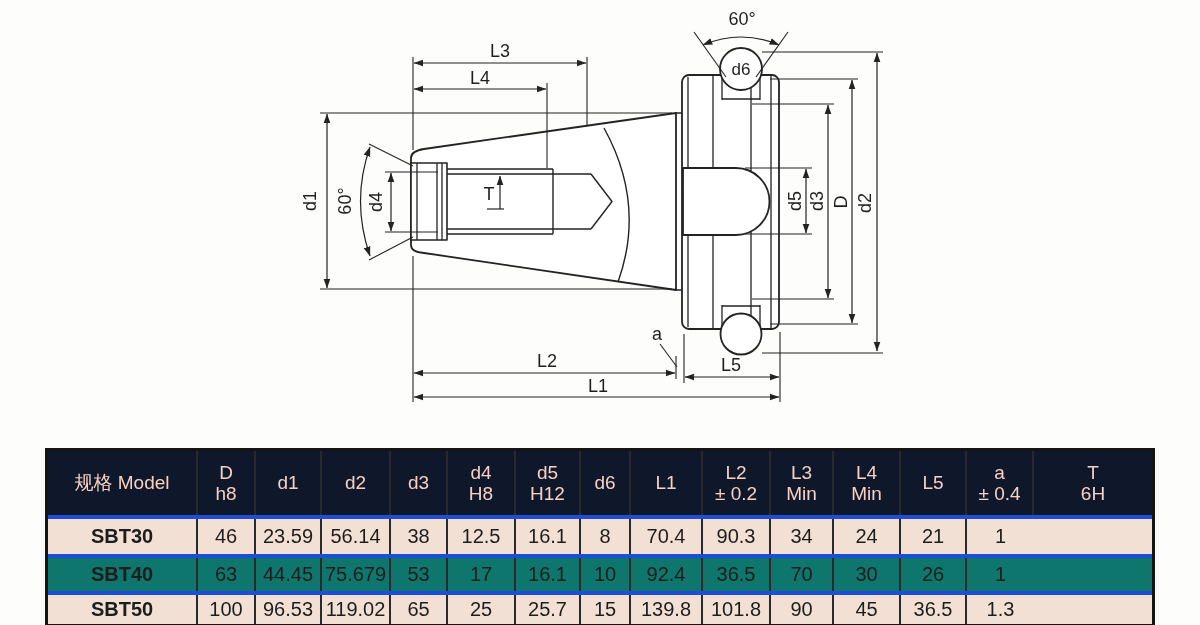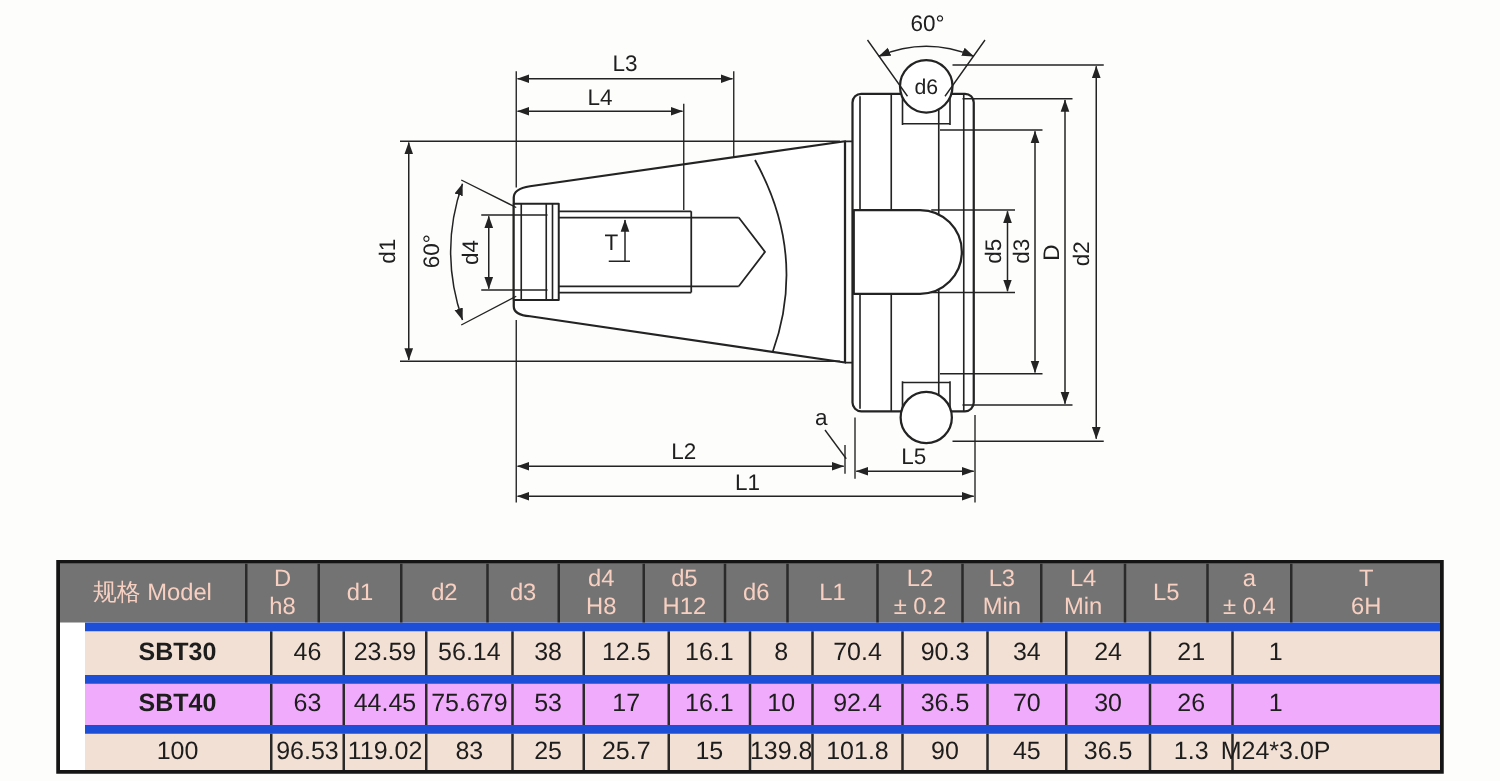--- a/index.html
+++ b/index.html
@@ -5,30 +5,30 @@
   html,body{margin:0;padding:0;}
   body{background:#ffffff;font-family:"Liberation Sans", sans-serif;}
   .stage{position:relative;width:1200px;height:625px;background:#fdfdfc;overflow:hidden;}
   .drawing-svg{position:absolute;left:0;top:0;}
   .drawing-svg text{font-family:"Liberation Sans", sans-serif;fill:#1f1f1f;}
 
   
   .spec-table{position:absolute;left:45px;top:448px;width:1110px;
               border:3px solid #151515;background:#ffffff;box-sizing:border-box;}
   .t-row{display:grid;grid-template-columns:150px 58px 66px 69px 57px 68px 65px 50px 72px 68px 63px 67px 66px 67px 1fr;}
-  .t-head{background:#737373;height:47px;}
+  .t-head{background:#0f172a;height:64px;}
   .t-head .cell{color:#f8d0c2;font-size:19px;line-height:1.12;border-right:2px solid #2a2a2a;
                 display:flex;flex-direction:column;align-items:center;justify-content:center;}
   .t-head .cell:last-child{border-right:none;}
-  .t-body{border-top:7px solid #1d4ed8;margin-left:20px;}
+  .t-body{border-top:4px solid #1d4ed8;}
   .t-body .cell{color:#1d1d1d;font-size:20px;border-right:2px solid #2a2a2a;
                 display:flex;align-items:center;justify-content:center;}
   .t-body .cell:last-child{border-right:none;}
   .row-a{background:#f2e0d4;height:35px;}
-  .row-b{background:#f0abfc;height:33px;}
+  .row-b{background:#0f766e;height:33px;}
   .row-c{background:#f2e0d4;height:29px;}
   .model-cell{font-weight:bold;font-size:20px;}
 </style>
 </head>
 <body>
 
 <div class="stage">
 
   <svg class="drawing-svg" width="1200" height="440" viewBox="0 0 1200 440">
     <defs>
@@ -242,30 +242,30 @@
       <div class="cell">10</div>
       <div class="cell">92.4</div>
       <div class="cell">36.5</div>
       <div class="cell">70</div>
       <div class="cell">30</div>
       <div class="cell">26</div>
       <div class="cell">1</div>
     </div>
 
     <div class="t-row t-body row-c">
+      <div class="cell model-cell">SBT50</div>
       <div class="cell">100</div>
       <div class="cell">96.53</div>
       <div class="cell">119.02</div>
-      <div class="cell">83</div>
+      <div class="cell">65</div>
       <div class="cell">25</div>
       <div class="cell">25.7</div>
       <div class="cell">15</div>
       <div class="cell">139.8</div>
       <div class="cell">101.8</div>
       <div class="cell">90</div>
       <div class="cell">45</div>
       <div class="cell">36.5</div>
       <div class="cell">1.3</div>
-      <div class="cell">M24*3.0P</div>
     </div>
 
   </div>
 </div>
 
 </body></html>

